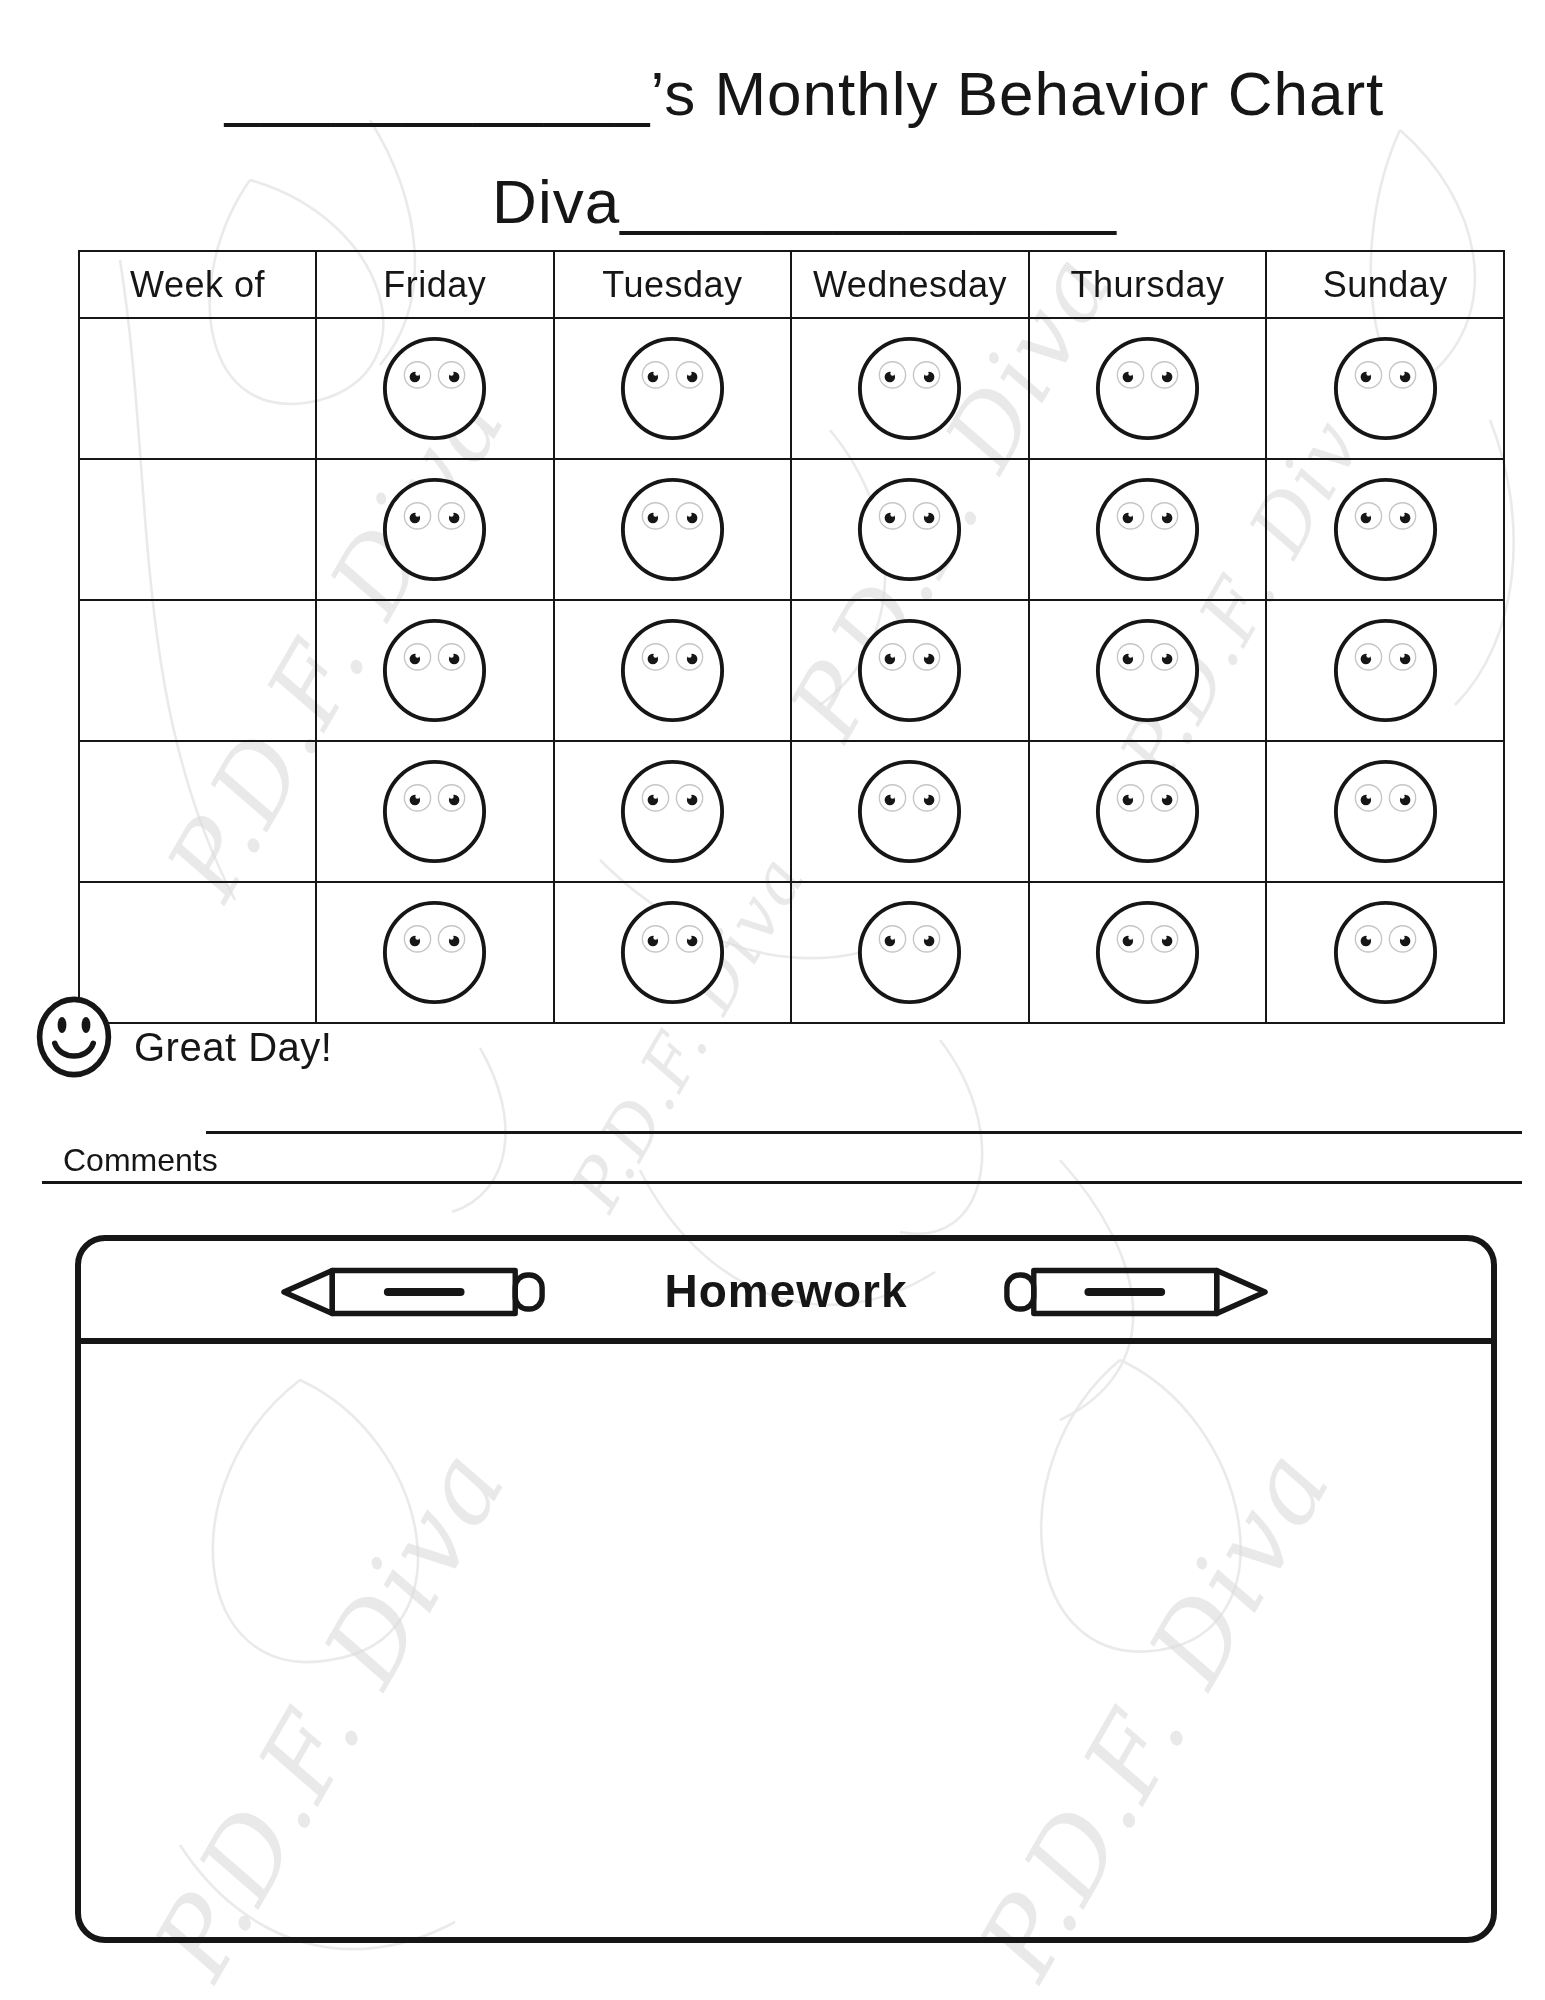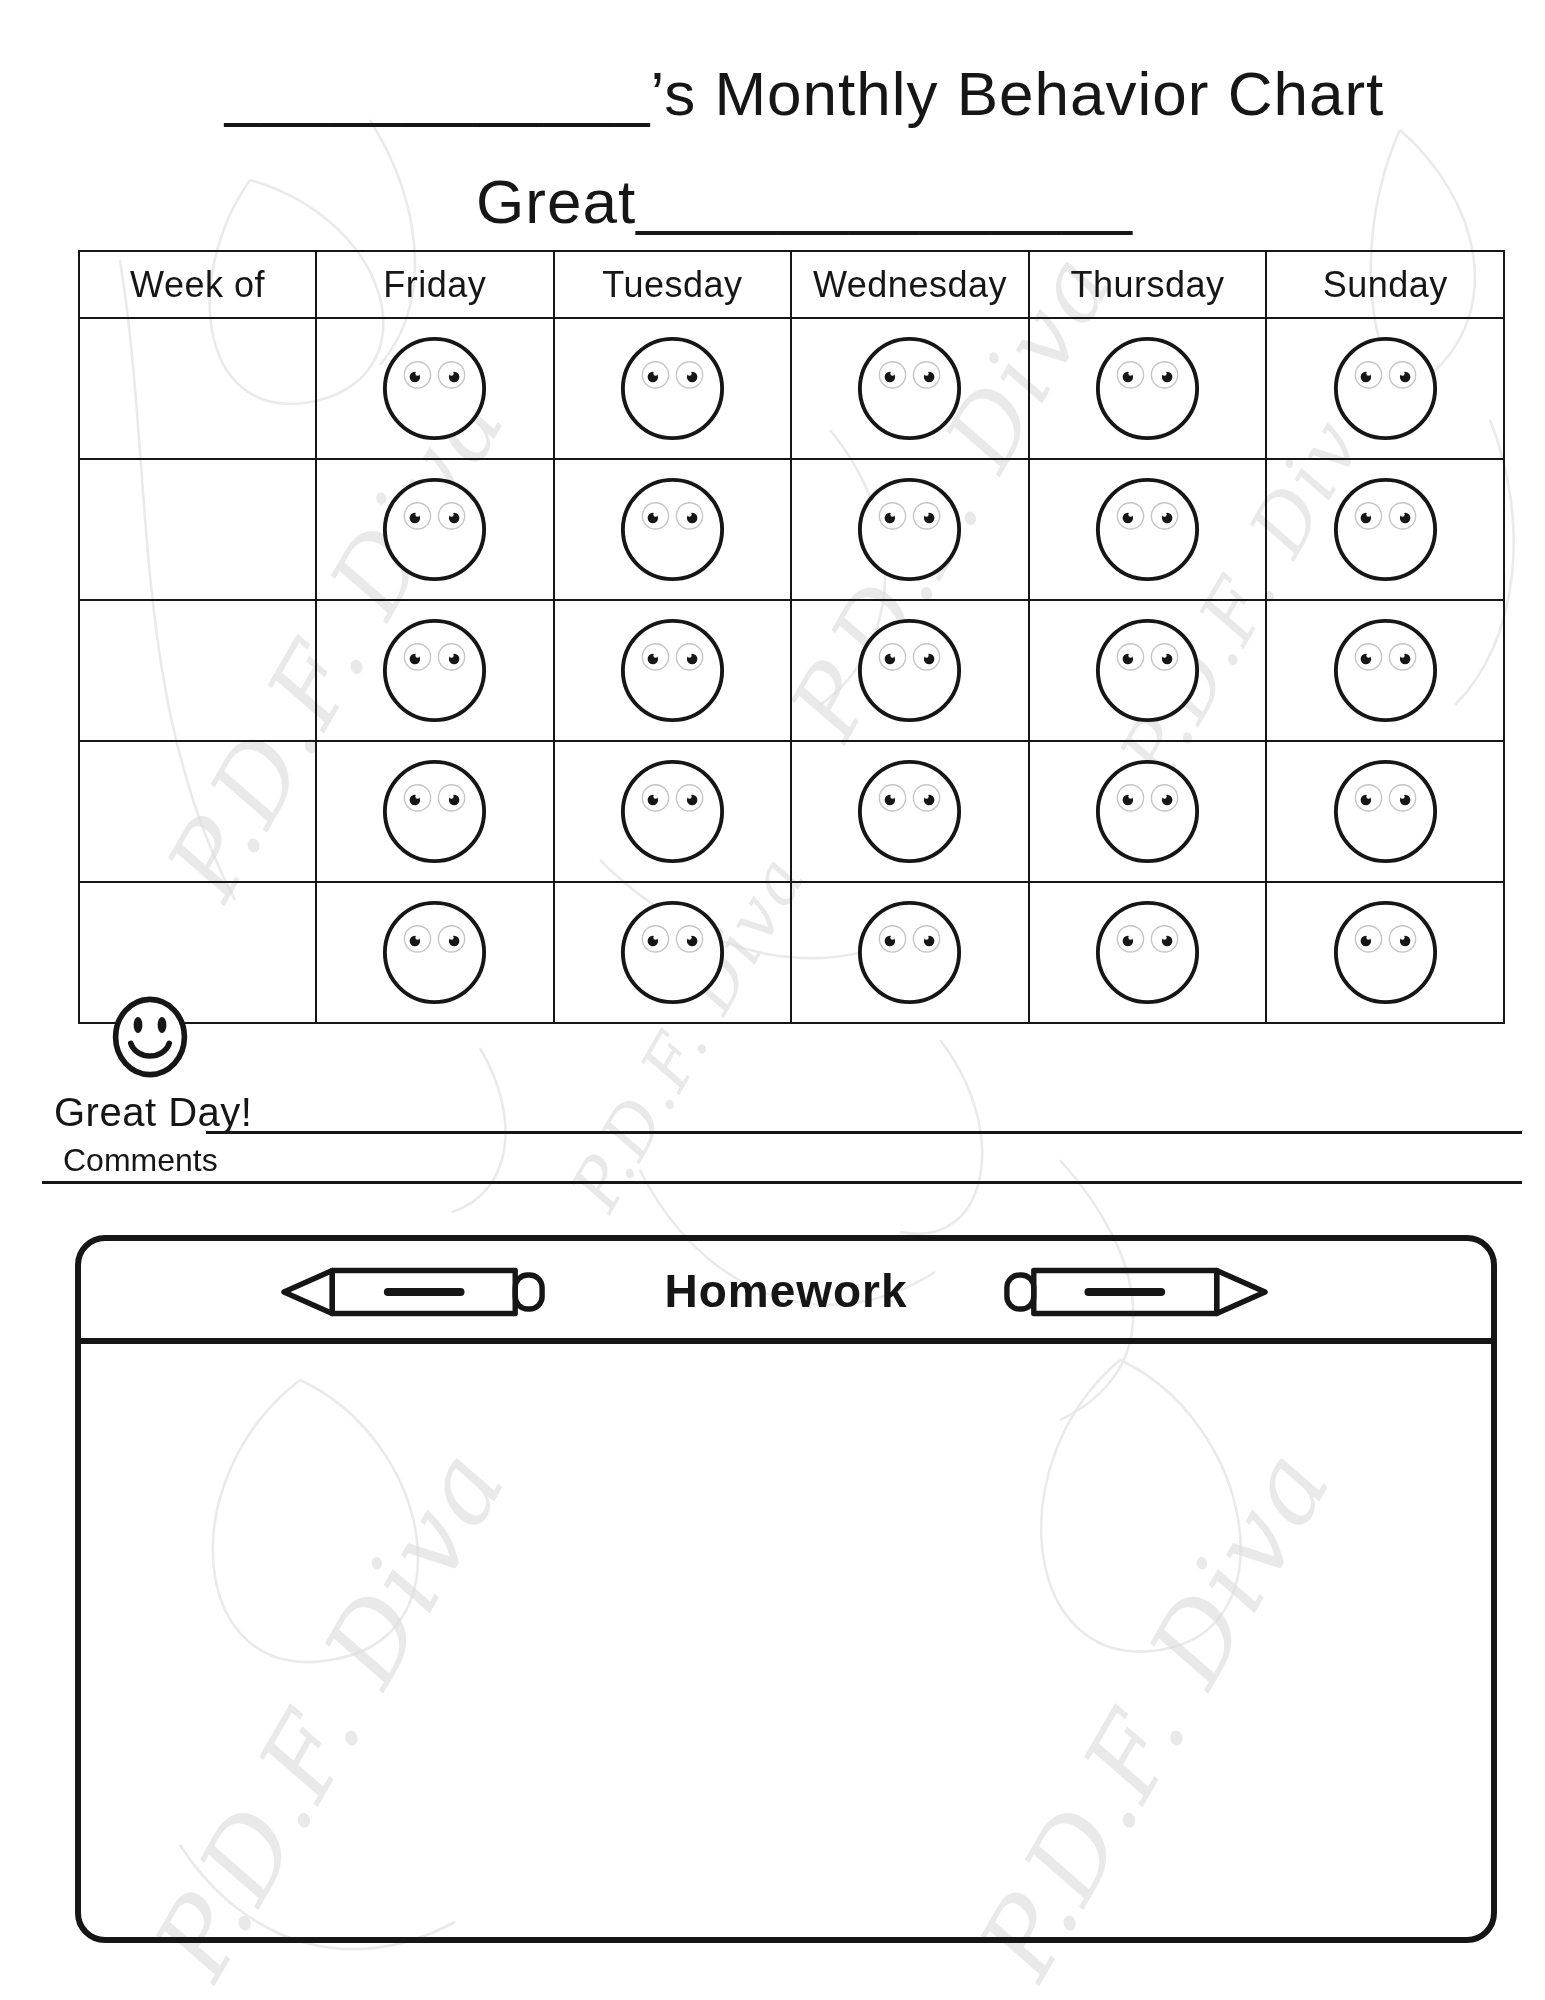--- a/index.html
+++ b/index.html
@@ -37,21 +37,21 @@
   table.chart th,table.chart td{border:2.5px solid var(--ink);padding:4px;}
   table.chart th{height:57px;font-size:36px;font-weight:400;letter-spacing:.5px;}
   table.chart td{height:131px;text-align:center;vertical-align:middle;}
   .blank-face{width:107px;height:107px;display:block;margin:0 auto;}
   .face-o{fill:#fff;stroke:var(--ink);stroke-width:4;}
   .eye-o{fill:#fff;stroke:var(--eye-outline);stroke-width:1.4;}
   .pupil{fill:var(--ink);}
   .notch{fill:#fff;}
   
   .legend{position:absolute;left:34px;top:994px;display:flex;align-items:center;z-index:2;}
-  .legend-item{display:flex;align-items:center;flex-direction:column;}
+  .legend-item{display:flex;align-items:center;}
   .legend-face{width:80px;height:86px;flex:none;}
   .lg-o{fill:#fff;stroke:var(--ink);stroke-width:7;}
   .lg-fill{fill:var(--ink);}
   .lg-s{fill:none;stroke:var(--ink);stroke-width:7;stroke-linecap:round;}
   .lg-s8{fill:none;stroke:var(--ink);stroke-width:9;stroke-linecap:round;}
   .legend-label{font-size:40px;letter-spacing:.5px;white-space:nowrap;
     margin:0 14px 0 20px;transform:translateY(10px);}
   
   .comments-label{position:absolute;left:56px;top:1142px;font-size:32px;z-index:2;margin-left:7px;}
   .rule{position:absolute;height:0;border-bottom:3px solid var(--ink);z-index:2;}
@@ -95,21 +95,21 @@
     <path class="wm-swirl" d="M480,1048 C522,1120 512,1192 452,1212"></path>
     <text class="wm-text" font-size="100" transform="translate(225,905) rotate(-60)">P.D.F. Diva</text>
     <text class="wm-text" font-size="95" transform="translate(845,745) rotate(-60)">P.D.F. Diva</text>
     <text class="wm-text" font-size="78" transform="translate(1165,785) rotate(-60)">P.D.F. Diva</text>
     <text class="wm-text" font-size="68" transform="translate(610,1215) rotate(-60)">P.D.F. Diva</text>
     <text class="wm-text" font-size="104" transform="translate(215,1985) rotate(-60)">P.D.F. Diva</text>
     <text class="wm-text" font-size="104" transform="translate(1040,1985) rotate(-60)">P.D.F. Diva</text>
   </svg>
 
   <div class="title-line l1"><span>____________</span><span>’s Monthly Behavior Chart</span></div>
-  <div class="title-line l2"><span>Great</span><span>______________</span></div>
+  <div class="title-line l2"><span>Diva</span><span>______________</span></div>
 
   <table class="chart">
     <colgroup>
         <col class="week-col">
         <col class="day-col">
         <col class="day-col">
         <col class="day-col">
         <col class="day-col">
         <col class="day-col">
       </colgroup>

